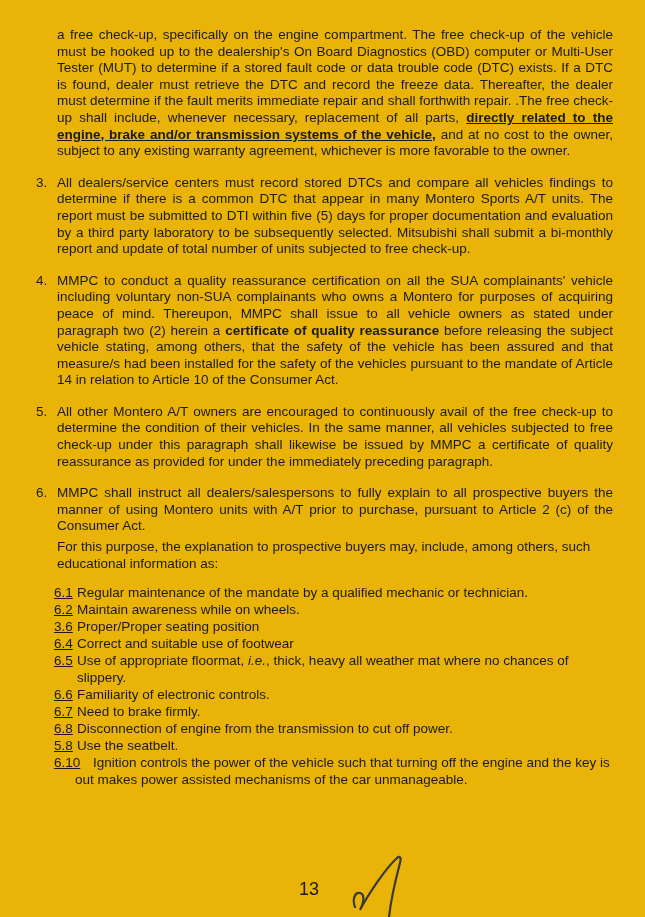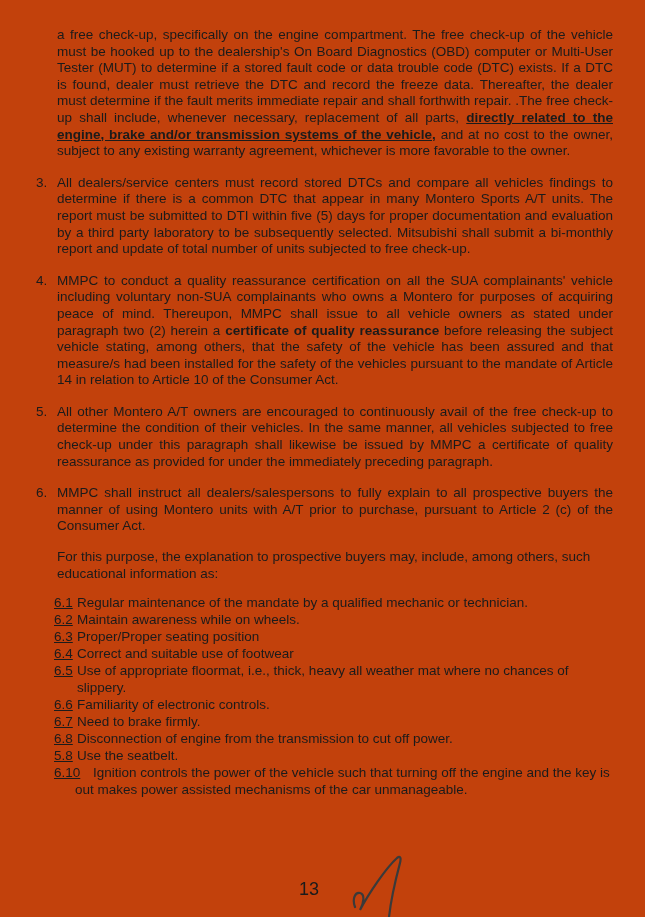--- a/index.html
+++ b/index.html
@@ -17,25 +17,25 @@
   }
   .content {
     position: absolute;
     left: 57px;
     top: 27px;
     width: 556px;
   }
   .para { margin: 0; text-align: justify; }
   .bu { font-weight: bold; text-decoration: underline; }
   .b  { font-weight: bold; }
-  .i  { }
+  .i  { font-style: italic; }
   .item { display: flex; margin-left: -21px; margin-top: 15px; }
   .item-num { flex: none; width: 21px; }
   .item-body { flex: 1; }
-  .purpose { margin-top: 14px; text-align: left; }
+  .purpose { margin-top: 4px; text-align: left; }
   .sublist { margin-top: 12px; line-height: 17px; }
   .sub-item { display: flex; margin-left: -3px; }
   .sub-num { flex: none; width: 23px; text-decoration: underline; }
   .sub-text { flex: 1; }
   .s10 .sub-num { width: 21px; }
   .s10 .sub-text { text-indent: 18px; }
   .page-number {
     position: absolute;
     left: 299px;
     top: 881px;
@@ -45,21 +45,21 @@
     position: absolute;
     left: 350px;
     top: 853px;
     width: 70px;
     height: 64px;
   }
 </style>
 </head>
 <body>
 
-<div class="page" style="background: #c2410c; color: rgb(27, 27, 27);">
+<div class="page" style="background: #eab308; color: rgb(27, 27, 27);">
   <div class="content">
 
     <p class="para"><span>a free check-up, specifically on the engine compartment. The free check-up of the vehicle must be hooked up to the dealership's On Board Diagnostics (OBD) computer or Multi-User Tester (MUT) to determine if a stored fault code or data trouble code (DTC) exists. If a DTC is found, dealer must retrieve the DTC and record the freeze data. Thereafter, the dealer must determine if the fault merits immediate repair and shall forthwith repair. .The free check-up shall include, whenever necessary, replacement of all parts, </span><span class="bu">directly related to the engine, brake and/or transmission systems of the vehicle,</span><span> and at no cost to the owner, subject to any existing warranty agreement, whichever is more favorable to the owner.</span></p>
 
     <div class="item">
       <span class="item-num">3.</span>
       <p class="para item-body">All dealers/service centers must record stored DTCs and compare all vehicles findings to determine if there is a common DTC that appear in many Montero Sports A/T units. The report must be submitted to DTI within five (5) days for proper documentation and evaluation by a third party laboratory to be subsequently selected. Mitsubishi shall submit a bi-monthly report and update of total number of units subjected to free check-up.</p>
     </div>
 
     <div class="item">
@@ -82,21 +82,21 @@
     <div class="sublist">
       <div class="sub-item">
         <span class="sub-num">6.1</span>
         <span class="sub-text">Regular maintenance of the mandate by a qualified mechanic or technician.</span>
       </div>
       <div class="sub-item">
         <span class="sub-num">6.2</span>
         <span class="sub-text">Maintain awareness while on wheels.</span>
       </div>
       <div class="sub-item">
-        <span class="sub-num">6.3</span>
+        <span class="sub-num">3.6</span>
         <span class="sub-text">Proper/Proper seating position</span>
       </div>
       <div class="sub-item">
         <span class="sub-num">6.4</span>
         <span class="sub-text">Correct and suitable use of footwear</span>
       </div>
       <div class="sub-item">
         <span class="sub-num">6.5</span>
         <span class="sub-text"><span>Use of appropriate floormat, </span><span class="i">i.e.</span><span>, thick, heavy all weather mat where no chances of slippery.</span></span>
       </div>

